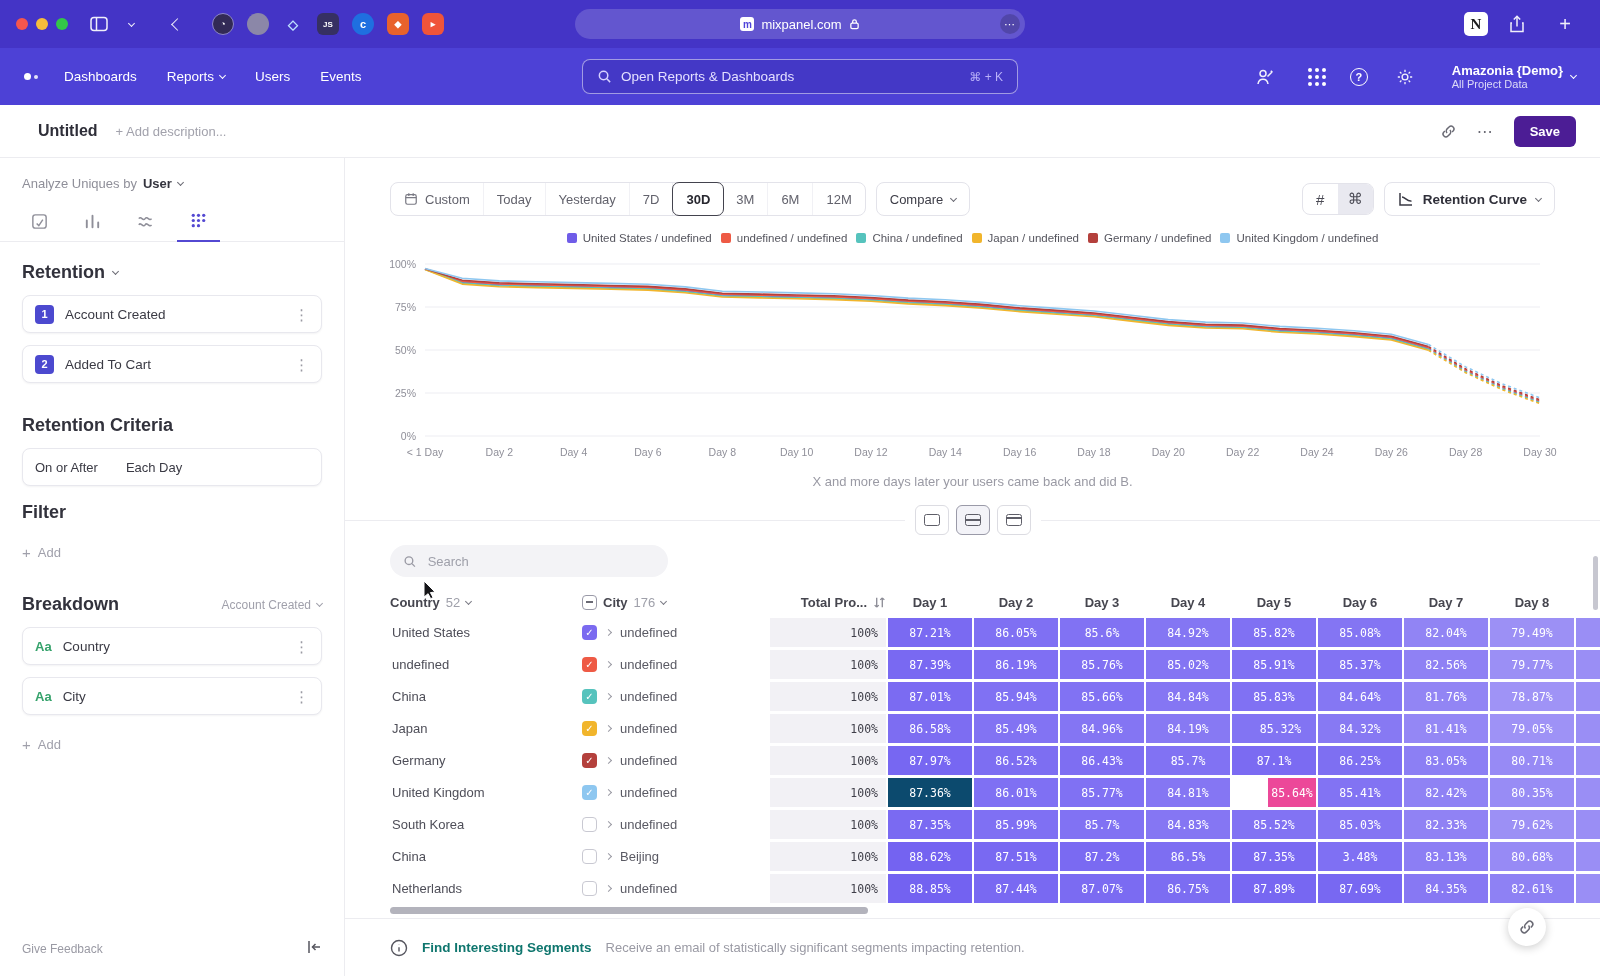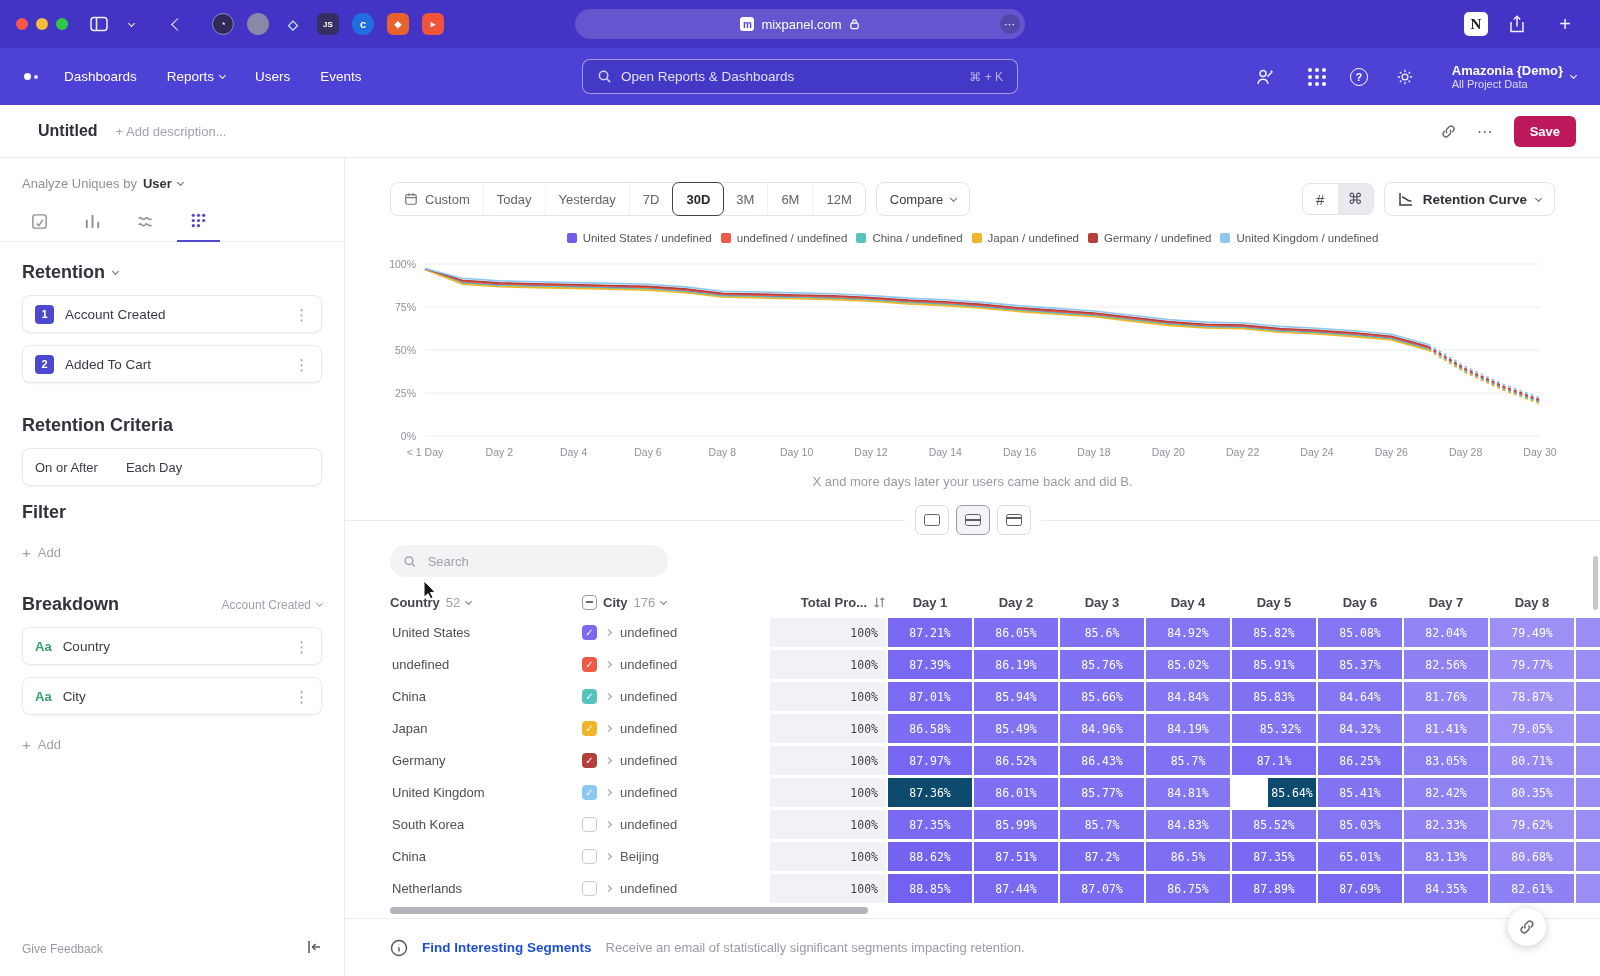--- a/index.html
+++ b/index.html
@@ -47,21 +47,21 @@
   .project .p1 { font-size:13px; font-weight:700; line-height:15px; }
   .project .p2 { font-size:11px; opacity:.8; line-height:13px; }
 
   
   .page-bar { height:53px; background:#fff; border-bottom:1px solid #ececf0; display:flex; align-items:center; padding:0 24px; }
   .page-title { font-size:16px; font-weight:700; color:#2e2e38; margin-left:14px; }
   .page-desc { font-size:13px; color:#a2a2ac; margin-left:18px; }
   .page-actions { margin-left:auto; display:flex; align-items:center; gap:20px; }
   .ghost-ic { color:#6a6a74; display:flex; align-items:center; }
   .dots3 { color:#6a6a74; font-size:16px; letter-spacing:1px; }
-  .save-btn { background:#be185d; color:#fff; font-size:13px; font-weight:600; padding:8px 16px; border-radius:6px; }
+  .save-btn { background:#4c1d95; color:#fff; font-size:13px; font-weight:600; padding:8px 16px; border-radius:6px; }
 
   
   .body-row { display:flex; height:818px; }
   .sidebar { width:345px; min-width:345px; border-right:1px solid #ececf0; position:relative; padding:18px 22px 0; }
   .main { flex:1; position:relative; background:#fff; }
 
   
   .analyze-row { display:flex; align-items:center; gap:6px; font-size:13px; color:#8f8f99; }
   .analyze-row b { color:#34343e; font-weight:600; display:flex; align-items:center; gap:6px; }
   .analyze-row .chev { border-color:#6a6a74; margin-top:-3px; }
@@ -133,21 +133,21 @@
   .cb.ind { background:#fff; border:1.5px solid #9a9aa8; }
   .cb.ind::after { content:''; width:7px; height:1.6px; background:#6a6a74; }
   .row-chev { width:5px; height:5px; border-right:1.5px solid #9a9aa4; border-bottom:1.5px solid #9a9aa4; transform:rotate(-45deg); }
   .td-total { background:#f2f1f5; height:29px; display:flex; align-items:center; justify-content:flex-end; padding-right:8px; font-family:"DejaVu Sans Mono", monospace; font-size:11.5px; color:#3f3f49; }
   .td-day { height:29px; display:flex; align-items:center; justify-content:center; color:#fff; font-family:"DejaVu Sans Mono", monospace; font-size:11.5px; }
   .h-scroll { margin:4px 0 0 45px; width:478px; height:7px; border-radius:4px; background:#b3b3bc; }
   .v-scroll { position:absolute; right:2px; top:398px; width:5px; height:54px; border-radius:3px; background:#c7c7d0; }
 
   
   .main-footer { position:absolute; left:0; right:0; bottom:0; height:58px; border-top:1px solid #ececf0; display:flex; align-items:center; padding:0 45px; gap:14px; background:#fff; }
-  .mf-title { font-size:13.5px; font-weight:600; color:#1d4ed8; }
+  .mf-title { font-size:13.5px; font-weight:600; color:#0f766e; }
   .mf-desc { font-size:13px; color:#9a9aa4; }
   .fab { position:absolute; right:54px; bottom:30px; width:38px; height:38px; border-radius:50%; background:#fff; box-shadow:0 2px 10px rgba(0,0,0,0.2); display:flex; align-items:center; justify-content:center; z-index:30; }
   .cursor { position:absolute; left:422px; top:580px; z-index:50; pointer-events:none; }
 </style>
 </head>
 <body>
 
 <div class="window">
 
   <div class="browser-bar">
@@ -647,21 +647,21 @@
             <div class="td-city">
               <span class="cb" style="background: rgb(142, 199, 240);">✓</span>
               <span class="row-chev"></span>
               <span>undefined</span>
             </div>
             <div class="td-total">100%</div>
             <div class="td-day" style="background: #0c4a6e;">87.36%</div>
             <div class="td-day" style="background: rgb(127, 112, 243);">86.01%</div>
             <div class="td-day" style="background: rgb(128, 113, 243);">85.77%</div>
             <div class="td-day" style="background: rgb(133, 118, 243);">84.81%</div>
-            <div class="td-day" style="background: #0c4a6e; margin-left: 36px;">85.64%</div>
+            <div class="td-day" style="background: #ec4899; margin-left: 36px;">85.64%</div>
             <div class="td-day" style="background: rgb(130, 115, 243);">85.41%</div>
             <div class="td-day" style="background: rgb(143, 130, 244);">82.42%</div>
             <div class="td-day" style="background: rgb(152, 140, 245);">80.35%</div>
             <div class="td-day" style="background: rgb(154, 142, 245);"></div>
             <div class="td-country">South Korea</div>
             <div class="td-city">
               <span class="cb empty"></span>
               <span class="row-chev"></span>
               <span>undefined</span>
             </div>
@@ -680,21 +680,21 @@
               <span class="cb empty"></span>
               <span class="row-chev"></span>
               <span>Beijing</span>
             </div>
             <div class="td-total">100%</div>
             <div class="td-day" style="background: rgb(116, 99, 241);">88.62%</div>
             <div class="td-day" style="background: rgb(121, 105, 242);">87.51%</div>
             <div class="td-day" style="background: rgb(122, 106, 242);">87.2%</div>
             <div class="td-day" style="background: rgb(125, 110, 242);">86.5%</div>
             <div class="td-day" style="background: rgb(122, 106, 242);">87.35%</div>
-            <div class="td-day" style="background: rgb(127, 112, 243);">65.01%</div>
+            <div class="td-day" style="background: rgb(127, 112, 243);">3.48%</div>
             <div class="td-day" style="background: rgb(140, 126, 244);">83.13%</div>
             <div class="td-day" style="background: rgb(151, 138, 245);">80.68%</div>
             <div class="td-day" style="background: rgb(154, 142, 245);"></div>
             <div class="td-country">Netherlands</div>
             <div class="td-city">
               <span class="cb empty"></span>
               <span class="row-chev"></span>
               <span>undefined</span>
             </div>
             <div class="td-total">100%</div>

